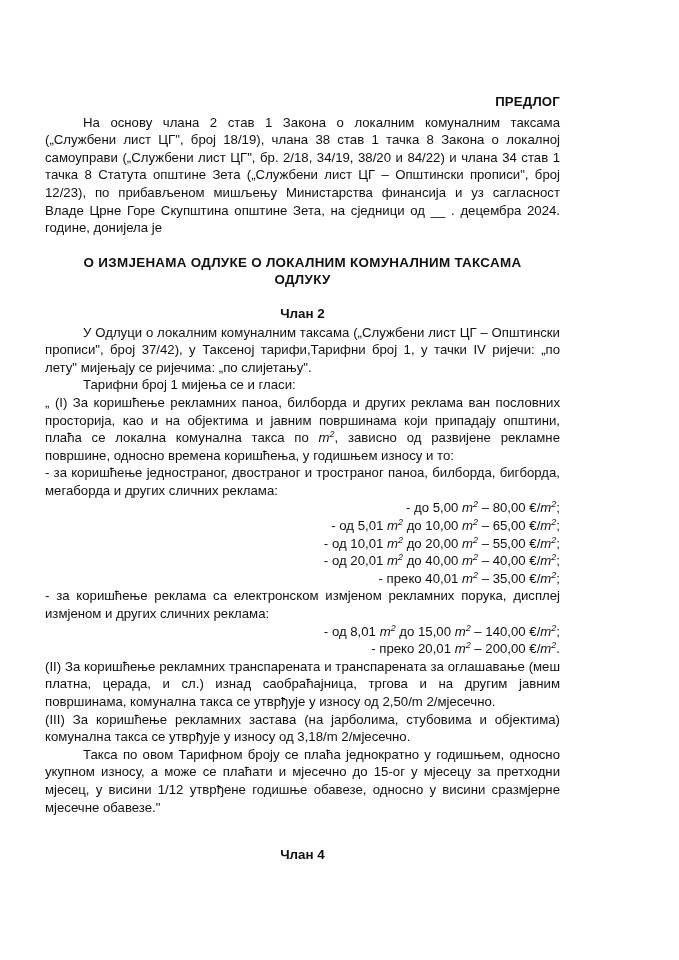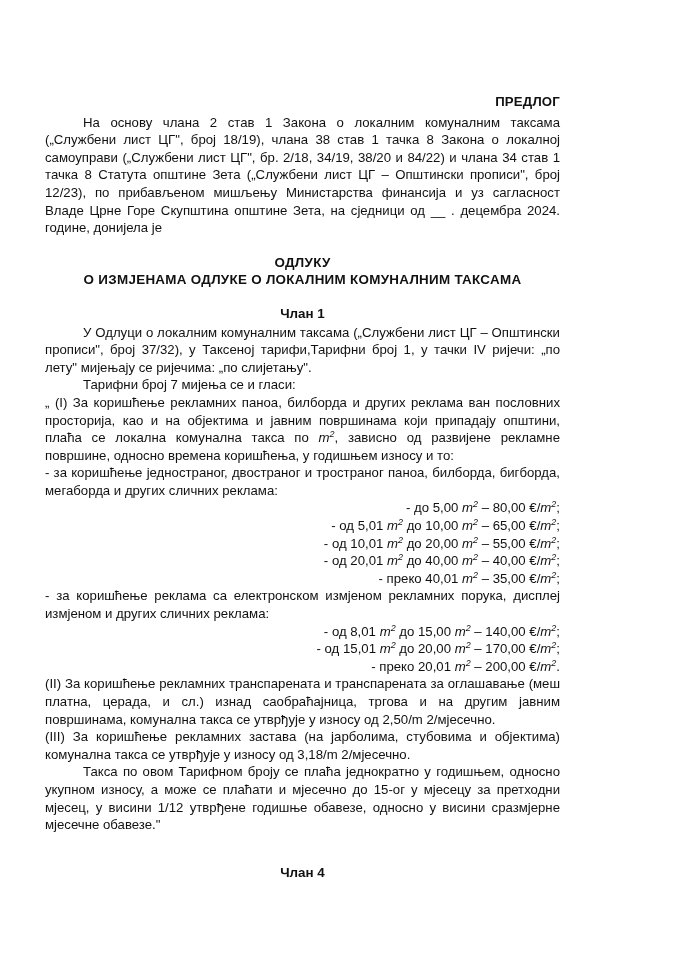--- a/index.html
+++ b/index.html
@@ -88,47 +88,46 @@
 <body>
 
 <div class="page">
   <div class="doc">
 
     <div class="label-right">ПРЕДЛОГ</div>
 
     <p class="just indent">На основу члана 2 став 1 Закона о локалним комуналним таксама („Службени лист ЦГ", број 18/19), члана 38 став 1 тачка 8 Закона о локалној самоуправи („Службени лист ЦГ", бр. 2/18, 34/19, 38/20 и 84/22) и члана 34 став 1 тачка 8 Статута општине Зета („Службени лист ЦГ – Општински прописи", број 12/23), по прибављеном мишљењу Министарства финансија и уз сагласност Владе Црне Горе Скупштина општине Зета, на сједници од __ . децембра 2024. године, донијела је</p>
 
     <div class="title-block">
+      <p class="ctr title-sub">О ИЗМЈЕНАМА ОДЛУКЕ О ЛОКАЛНИМ КОМУНАЛНИМ ТАКСАМА</p>
       <p class="ctr title-main">ОДЛУКУ</p>
-      <p class="ctr title-sub">О ИЗМЈЕНАМА ОДЛУКЕ О ЛОКАЛНИМ КОМУНАЛНИМ ТАКСАМА</p>
     </div>
 
-    <p class="ctr clan">Члан 1</p>
+    <p class="ctr clan">Члан 2</p>
 
-    <p class="just indent">У Одлуци о локалним комуналним таксама („Службени лист ЦГ – Општински прописи", број 37/32), у Таксеној тарифи,Тарифни број 1, у тачки IV ријечи: „по лету" мијењају се ријечима: „по слијетању".</p>
+    <p class="just indent">У Одлуци о локалним комуналним таксама („Службени лист ЦГ – Општински прописи", број 37/42), у Таксеној тарифи,Тарифни број 1, у тачки IV ријечи: „по лету" мијењају се ријечима: „по слијетању".</p>
 
-    <p class="plain indent">Тарифни број 7 мијења се и гласи:</p>
+    <p class="plain indent">Тарифни број 1 мијења се и гласи:</p>
 
     <p class="just">„ (I) За коришћење рекламних паноа, билборда и других реклама ван пословних просторија, као и на објектима и јавним површинама који припадају општини, плаћа се локална комунална такса по <em class="mm">m<sup>2</sup></em>, зависно од развијене рекламне површине, односно времена коришћења, у годишњем износу и то:</p>
 
     <p class="just">- за коришћење једностраног, двостраног и тространог паноа, билборда, бигборда, мегаборда и других  сличних реклама:</p>
 
     <div>
       <p class="rate-line">- до 5,00 <em class="mm">m<sup>2</sup></em> – 80,00 €/<em class="mm">m<sup>2</sup></em>;</p>
       <p class="rate-line">- од 5,01 <em class="mm">m<sup>2</sup></em> до 10,00 <em class="mm">m<sup>2</sup></em>  – 65,00 €/<em class="mm">m<sup>2</sup></em>;</p>
       <p class="rate-line">- од 10,01 <em class="mm">m<sup>2</sup></em> до 20,00 <em class="mm">m<sup>2</sup></em>  – 55,00 €/<em class="mm">m<sup>2</sup></em>;</p>
       <p class="rate-line">- од 20,01 <em class="mm">m<sup>2</sup></em> до 40,00 <em class="mm">m<sup>2</sup></em>  – 40,00 €/<em class="mm">m<sup>2</sup></em>;</p>
       <p class="rate-line">- преко 40,01 <em class="mm">m<sup>2</sup></em>  – 35,00 €/<em class="mm">m<sup>2</sup></em>;</p>
     </div>
 
     <p class="just">- за коришћење реклама са електронском измјеном рекламних порука, дисплеј измјеном и других сличних реклама:</p>
 
     <div>
       <p class="rate-line">- од 8,01 <em class="mm">m<sup>2</sup></em> до 15,00 <em class="mm">m<sup>2</sup></em>  – 140,00 €/<em class="mm">m<sup>2</sup></em>;</p>
-      <p class="rate-line">- од 15,01 <em class="mm">m<sup>2</sup></em> до 20,00 <em class="mm">m<sup>2</sup></em>  – 170,00 €/<em class="mm">m<sup>2</sup></em>;</p>
       <p class="rate-line">- преко 20,01 <em class="mm">m<sup>2</sup></em>  – 200,00 €/<em class="mm">m<sup>2</sup></em>.</p>
     </div>
 
     <p class="just">(II) За коришћење рекламних транспарената и транспарената за оглашавање (меш платна, церада, и сл.) изнад саобраћајница, тргова и на другим јавним површинама, комунална такса се утврђује у износу од 2,50/m 2/мјесечно.</p>
 
     <p class="just">(III) За коришћење рекламних застава (на јарболима, стубовима и објектима) комунална такса се утврђује у износу од 3,18/m 2/мјесечно.</p>
 
     <p class="just indent gap-para">Такса по овом Тарифном броју се плаћа једнократно у годишњем, односно укупном износу, а може се плаћати и мјесечно до 15-ог у мјесецу за претходни мјесец, у висини 1/12 утврђене годишње обавезе, односно у висини сразмјерне мјесечне обавезе."</p>
 
     <p class="ctr clan clan2">Члан 4</p>

